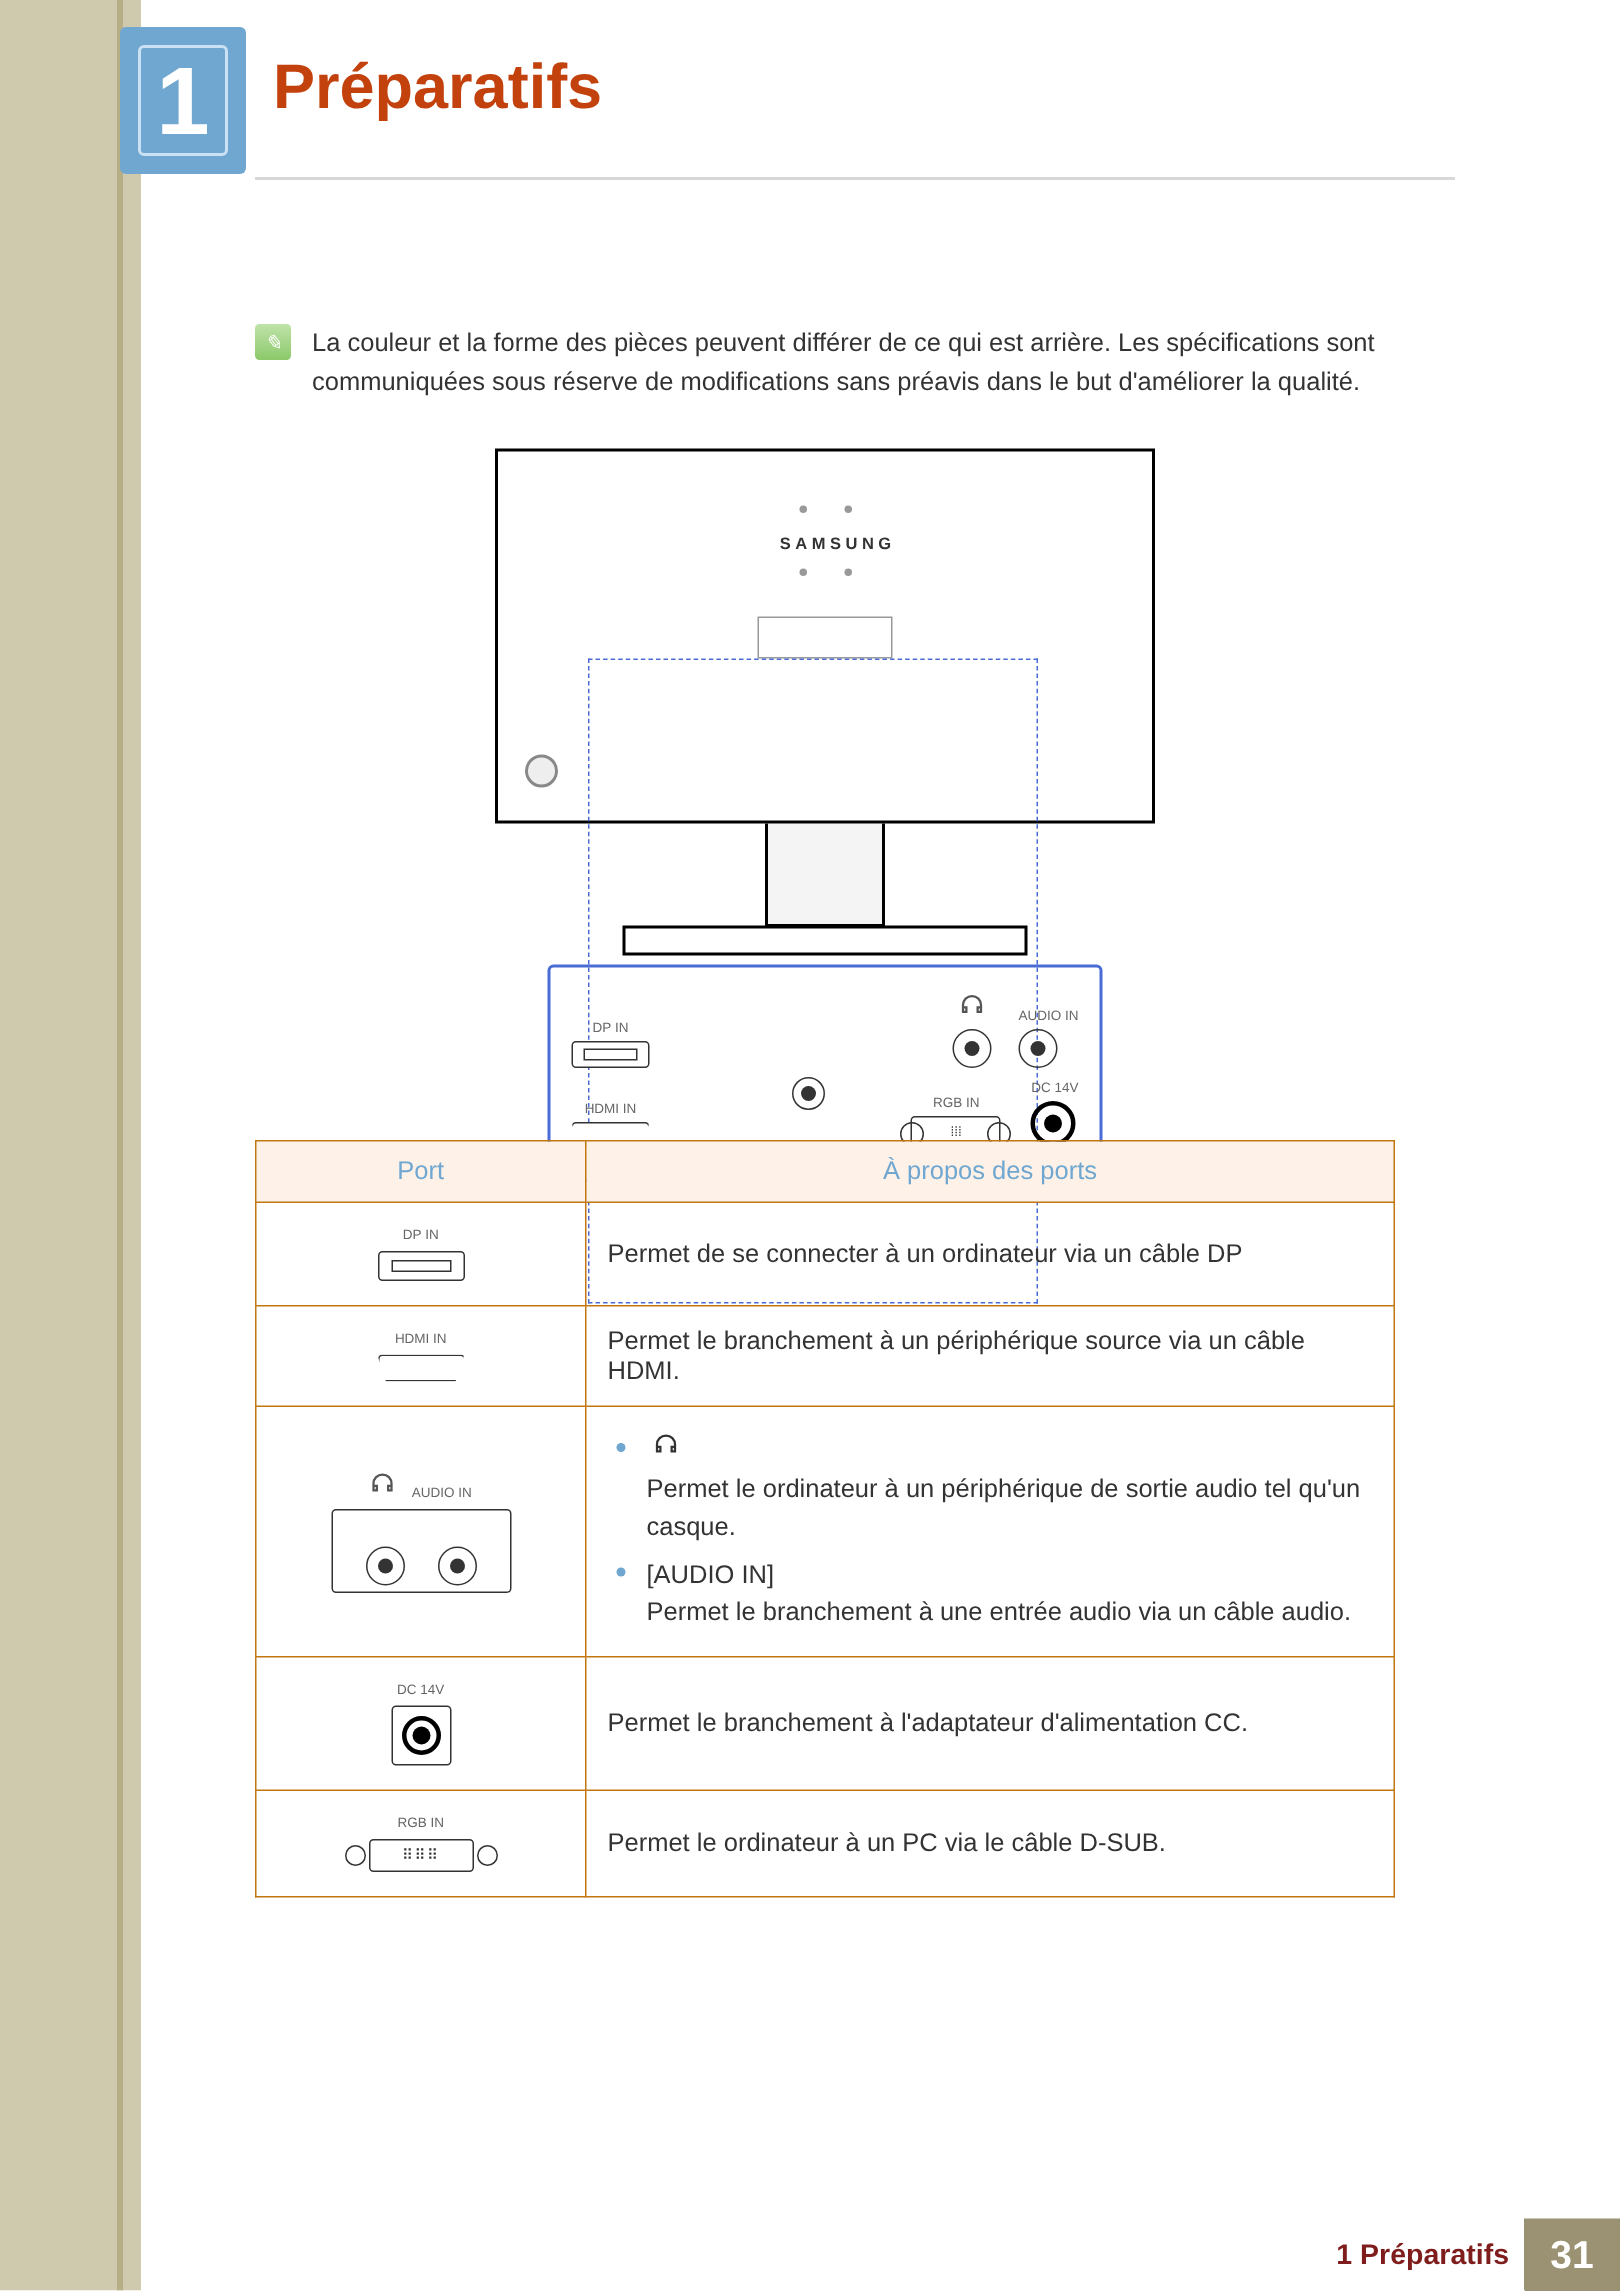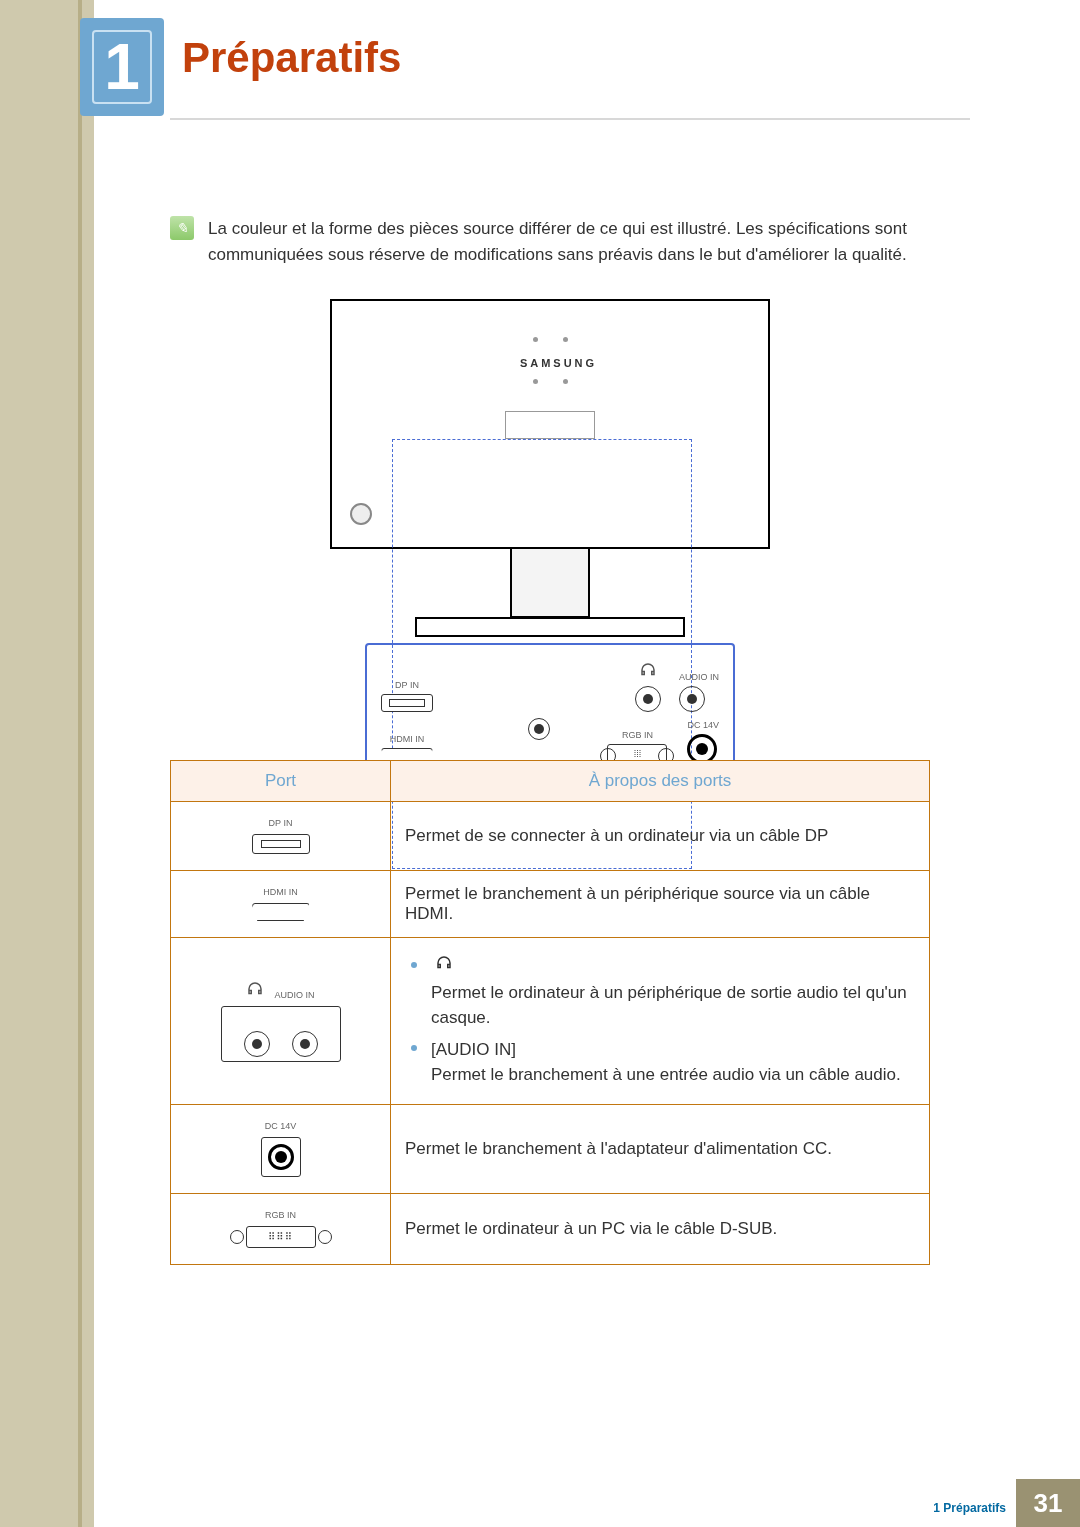--- a/index.html
+++ b/index.html
@@ -207,40 +207,40 @@
   }
   .page-box {
     position:absolute;right:0;bottom:0;
     width:64px;height:48px;
     background:#9a9272;color:#fff;
     font-size:26px;font-weight:bold;
     display:flex;align-items:center;justify-content:center;
   }
   .footer-label {
     position:absolute; right:74px; bottom:12px;
-    font-size:12px;font-weight:bold;color:#0369a1;
+    font-size:19px;font-weight:bold;color:#7f1d1d;
   }
   .hp-svg { width:18px;height:18px; }
 </style>
 </head>
 <body>
 
 <div class="left-strip"></div>
 
 <div class="chapter-badge">
   <div class="inner">1</div>
 </div>
 <div class="chapter-title">Préparatifs</div>
 <div class="title-underline"></div>
 
 <div class="section">
 
   <div class="note-row">
     <div class="note-icon">✎</div>
-    <div class="note-text">La couleur et la forme des pièces source différer de ce qui est illustré. Les spécifications sont communiquées sous réserve de modifications sans préavis dans le but d'améliorer la qualité.</div>
+    <div class="note-text">La couleur et la forme des pièces peuvent différer de ce qui est arrière. Les spécifications sont communiquées sous réserve de modifications sans préavis dans le but d'améliorer la qualité.</div>
   </div>
 
   <div class="diagram">
     <div class="monitor-back">
       <span class="dot" style="top:36px;left:46%"></span>
       <span class="dot" style="top:36px;left:53%"></span>
       <span class="dot" style="top:78px;left:46%"></span>
       <span class="dot" style="top:78px;left:53%"></span>
       <div class="brand">SAMSUNG</div>
       <div class="port-plate"></div>

